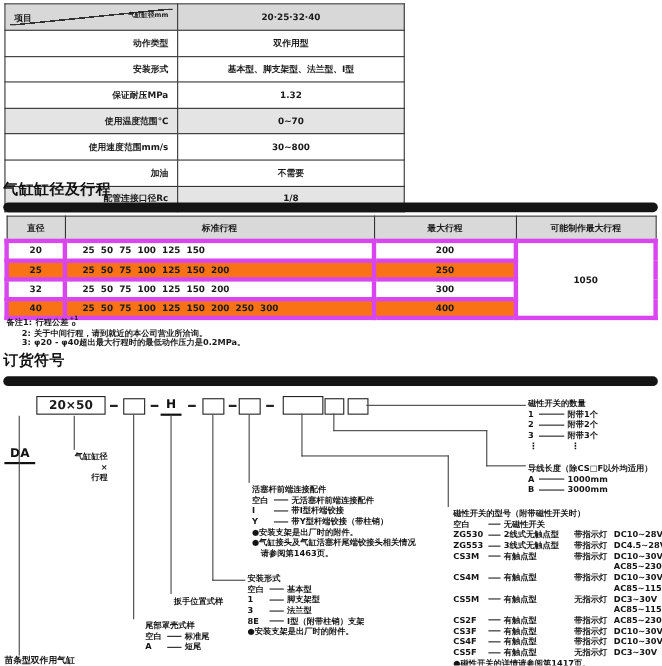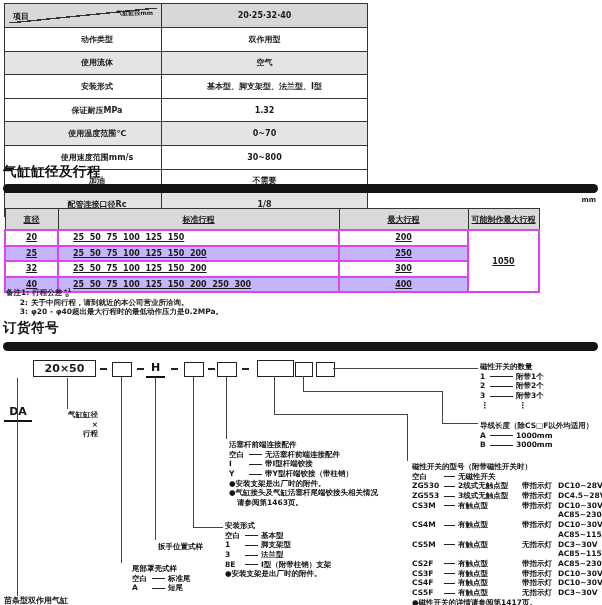--- a/index.html
+++ b/index.html
@@ -3,31 +3,31 @@
 <meta charset="utf-8">
 <style>
   html,body{margin:0;padding:0;}
   body{width:602px;height:605px;background:#fff;font-family:"DejaVu Sans",sans-serif;color:#1a1a1a;}
   .page{position:relative;width:602px;height:605px;overflow:hidden;background:#fff;}
   
   table{border-collapse:collapse;}
   .spec{position:absolute;left:4px;top:3px;width:364px;border:1.6px solid #111;font-size:8px;font-weight:700;}
   .spec td{border:1px solid #333;height:14.6px;padding:4px;}
   .spec .lc{width:148px;}
-  .spec .lwrap{display:flex;justify-content:center;align-items:center;padding:0 4px 0 5px;margin-left:27px;}
+  .spec .lwrap{display:flex;justify-content:flex-end;align-items:center;padding:0 4px 0 5px;margin-left:27px;}
   .spec .vc{text-align:center;}
   .spec tr.g td{background:#e4e4e4;}
   .spec tr.hd td{background:#d8d8d8;}
   .corner{position:relative;height:15px;background-image:linear-gradient(to bottom right,transparent calc(50% - 0.7px),#333 calc(50% - 0.7px),#333 calc(50% + 0.7px),transparent calc(50% + 0.7px));}
   .corner .ct{position:absolute;right:4px;top:0.5px;font-size:6px;}
   .corner .cb{position:absolute;left:4px;bottom:1px;font-size:8px;}
-  .stroke-tbl{position:absolute;left:4px;top:208px;width:536px;border-top:1.8px solid #111;border-bottom:1.8px solid #111;border-left:1px solid #333;border-right:1px solid #333;font-size:8px;font-weight:700;text-decoration:underline;}
+  .stroke-tbl{position:absolute;left:4px;top:196px;width:594px;border-top:1.8px solid #111;border-bottom:1.8px solid #111;border-left:1px solid #333;border-right:1px solid #333;font-size:8px;font-weight:700;}
   .stroke-tbl th{border:1px solid #333;border-bottom:1.6px solid #111;height:20px;background:#d9d9d9;font-size:8px;padding:0;}
-  .stroke-tbl td{border:2px solid #d946ef;height:13.6px;padding:0;text-align:center;}
-  .stroke-tbl tr.g td{background:#c4b5fd;}
+  .stroke-tbl td{border:4px solid #d946ef;height:13.6px;padding:0;text-align:center;}
+  .stroke-tbl tr.g td{background:#f97316;}
   .stroke-tbl td.std{text-align:left;padding-left:14px;white-space:pre;}
   .stroke-tbl td.pmax{background:#fff;}
   .c-bore{width:52px;}.c-std{width:280px;}.c-max{width:128px;}
   
   .sec-title{position:absolute;font-size:13.5px;font-weight:700;color:#111;letter-spacing:0.5px;}
   .bar{position:absolute;left:3px;width:595px;height:9px;background:#141414;border-radius:4.5px;}
   .mm-note{position:absolute;right:6px;top:196px;font-size:7px;font-weight:700;}
   
   .notes{position:absolute;left:6px;top:288px;font-size:7.5px;font-weight:700;line-height:9.6px;}
   .nrow{display:flex;}
@@ -78,29 +78,20 @@
     </tr>
     <tr>
       <td class="lc">
             <div class="lwrap">
               <span>动作类型</span>
               <span></span>
             </div>
           </td>
       <td class="vc">双作用型</td>
     </tr>
-    <tr class="g">
-      <td class="lc">
-            <div class="lwrap">
-              <span>使用流体</span>
-              <span></span>
-            </div>
-          </td>
-      <td class="vc">空气</td>
-    </tr>
     <tr>
       <td class="lc">
             <div class="lwrap">
               <span>安装形式</span>
               <span></span>
             </div>
           </td>
       <td class="vc">基本型、脚支架型、法兰型、I型</td>
     </tr>
     <tr>

